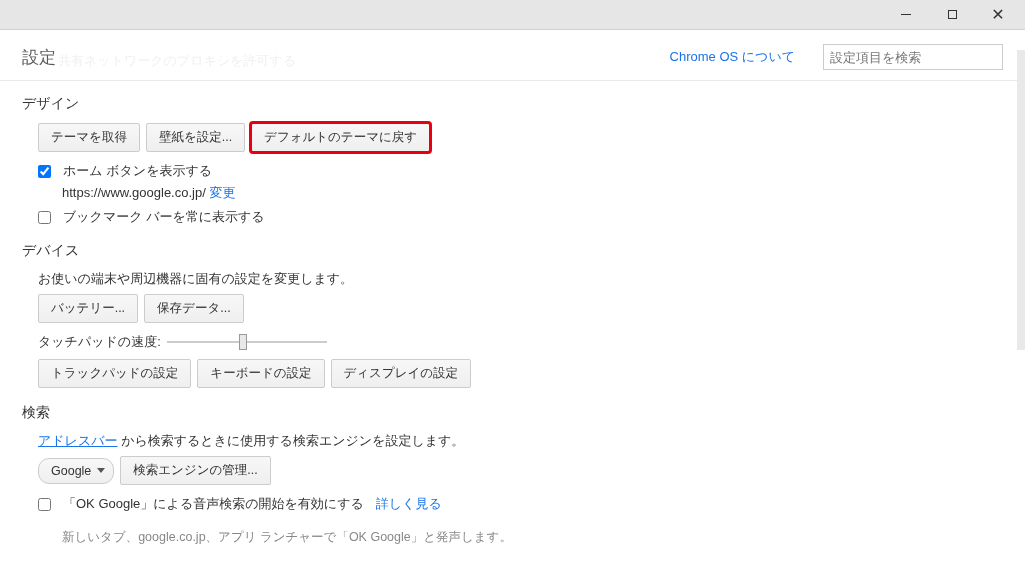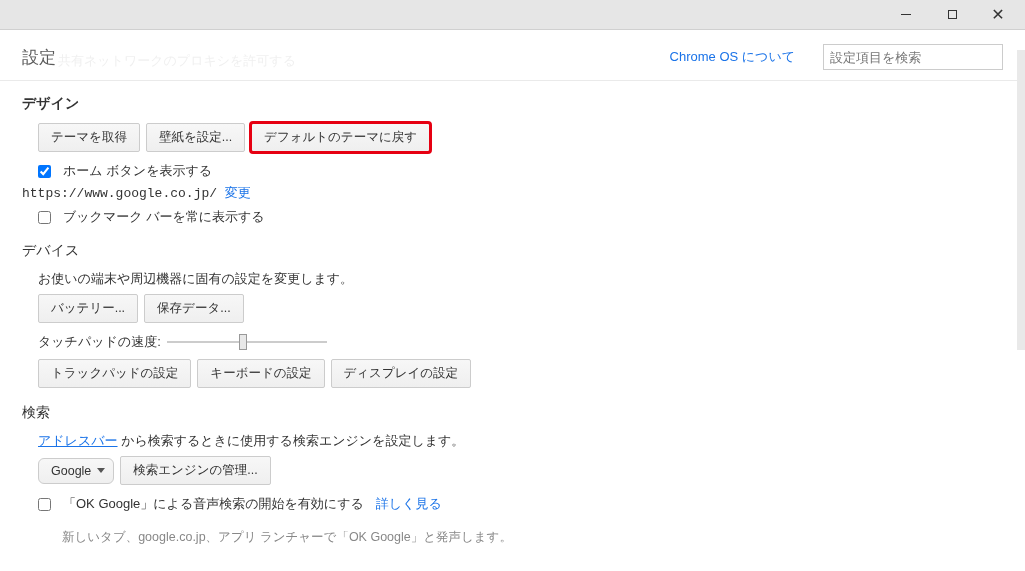--- a/index.html
+++ b/index.html
@@ -74,21 +74,21 @@
       padding: 14px 22px 20px 22px;
       font-size: 13px;
       color: #333;
     }
     .section-title {
       font-size: 14px;
       color: #333;
       margin: 16px 0 10px 0;
       font-weight: normal;
     }
-    .section-title:first-child { margin-top: 0; font-weight: bold; }
+    .section-title:first-child { margin-top: 0; }
     .btn-row {
       display: flex;
       gap: 6px;
       margin: 6px 0 10px 16px;
       align-items: center;
     }
     .btn {
       background: linear-gradient(#f7f7f7,#efefef);
       border: 1px solid #ccc;
       border-radius: 2px;
@@ -107,24 +107,24 @@
       display: flex;
       align-items: center;
       gap: 12px;
       margin: 4px 0 4px 16px;
       font-size: 13px;
     }
     .check-row input[type=checkbox]{
       width: 13px; height: 13px;
     }
     .sub-indent {
+      margin-left: 40px;
       font-size: 13px;
       color: #333;
       margin-bottom: 6px;
-      font-family: Liberation Mono, monospace;
     }
     .link { color: #1a73e8; cursor: pointer; }
     .link.underline { text-decoration: underline; }
     .desc {
       margin: 4px 0 6px 16px;
       font-size: 13px;
       color: #333;
     }
     .desc-sub {
       margin: 16px 0 4px 40px;
@@ -149,21 +149,21 @@
       top: -7px;
       left: 72px;
       width: 8px;
       height: 16px;
       background: #e8e8e8;
       border: 1px solid #999;
     }
     .select-btn {
       background: linear-gradient(#f7f7f7,#efefef);
       border: 1px solid #ccc;
-      border-radius: 6px;
+      border-radius: 11px;
       padding: 5px 8px 5px 12px;
       font-size: 12.5px;
       display: inline-flex;
       align-items: center;
       gap: 6px;
       cursor: pointer;
     }
     .caret-down {
       width: 0; height: 0;
       border-left: 4px solid transparent;

